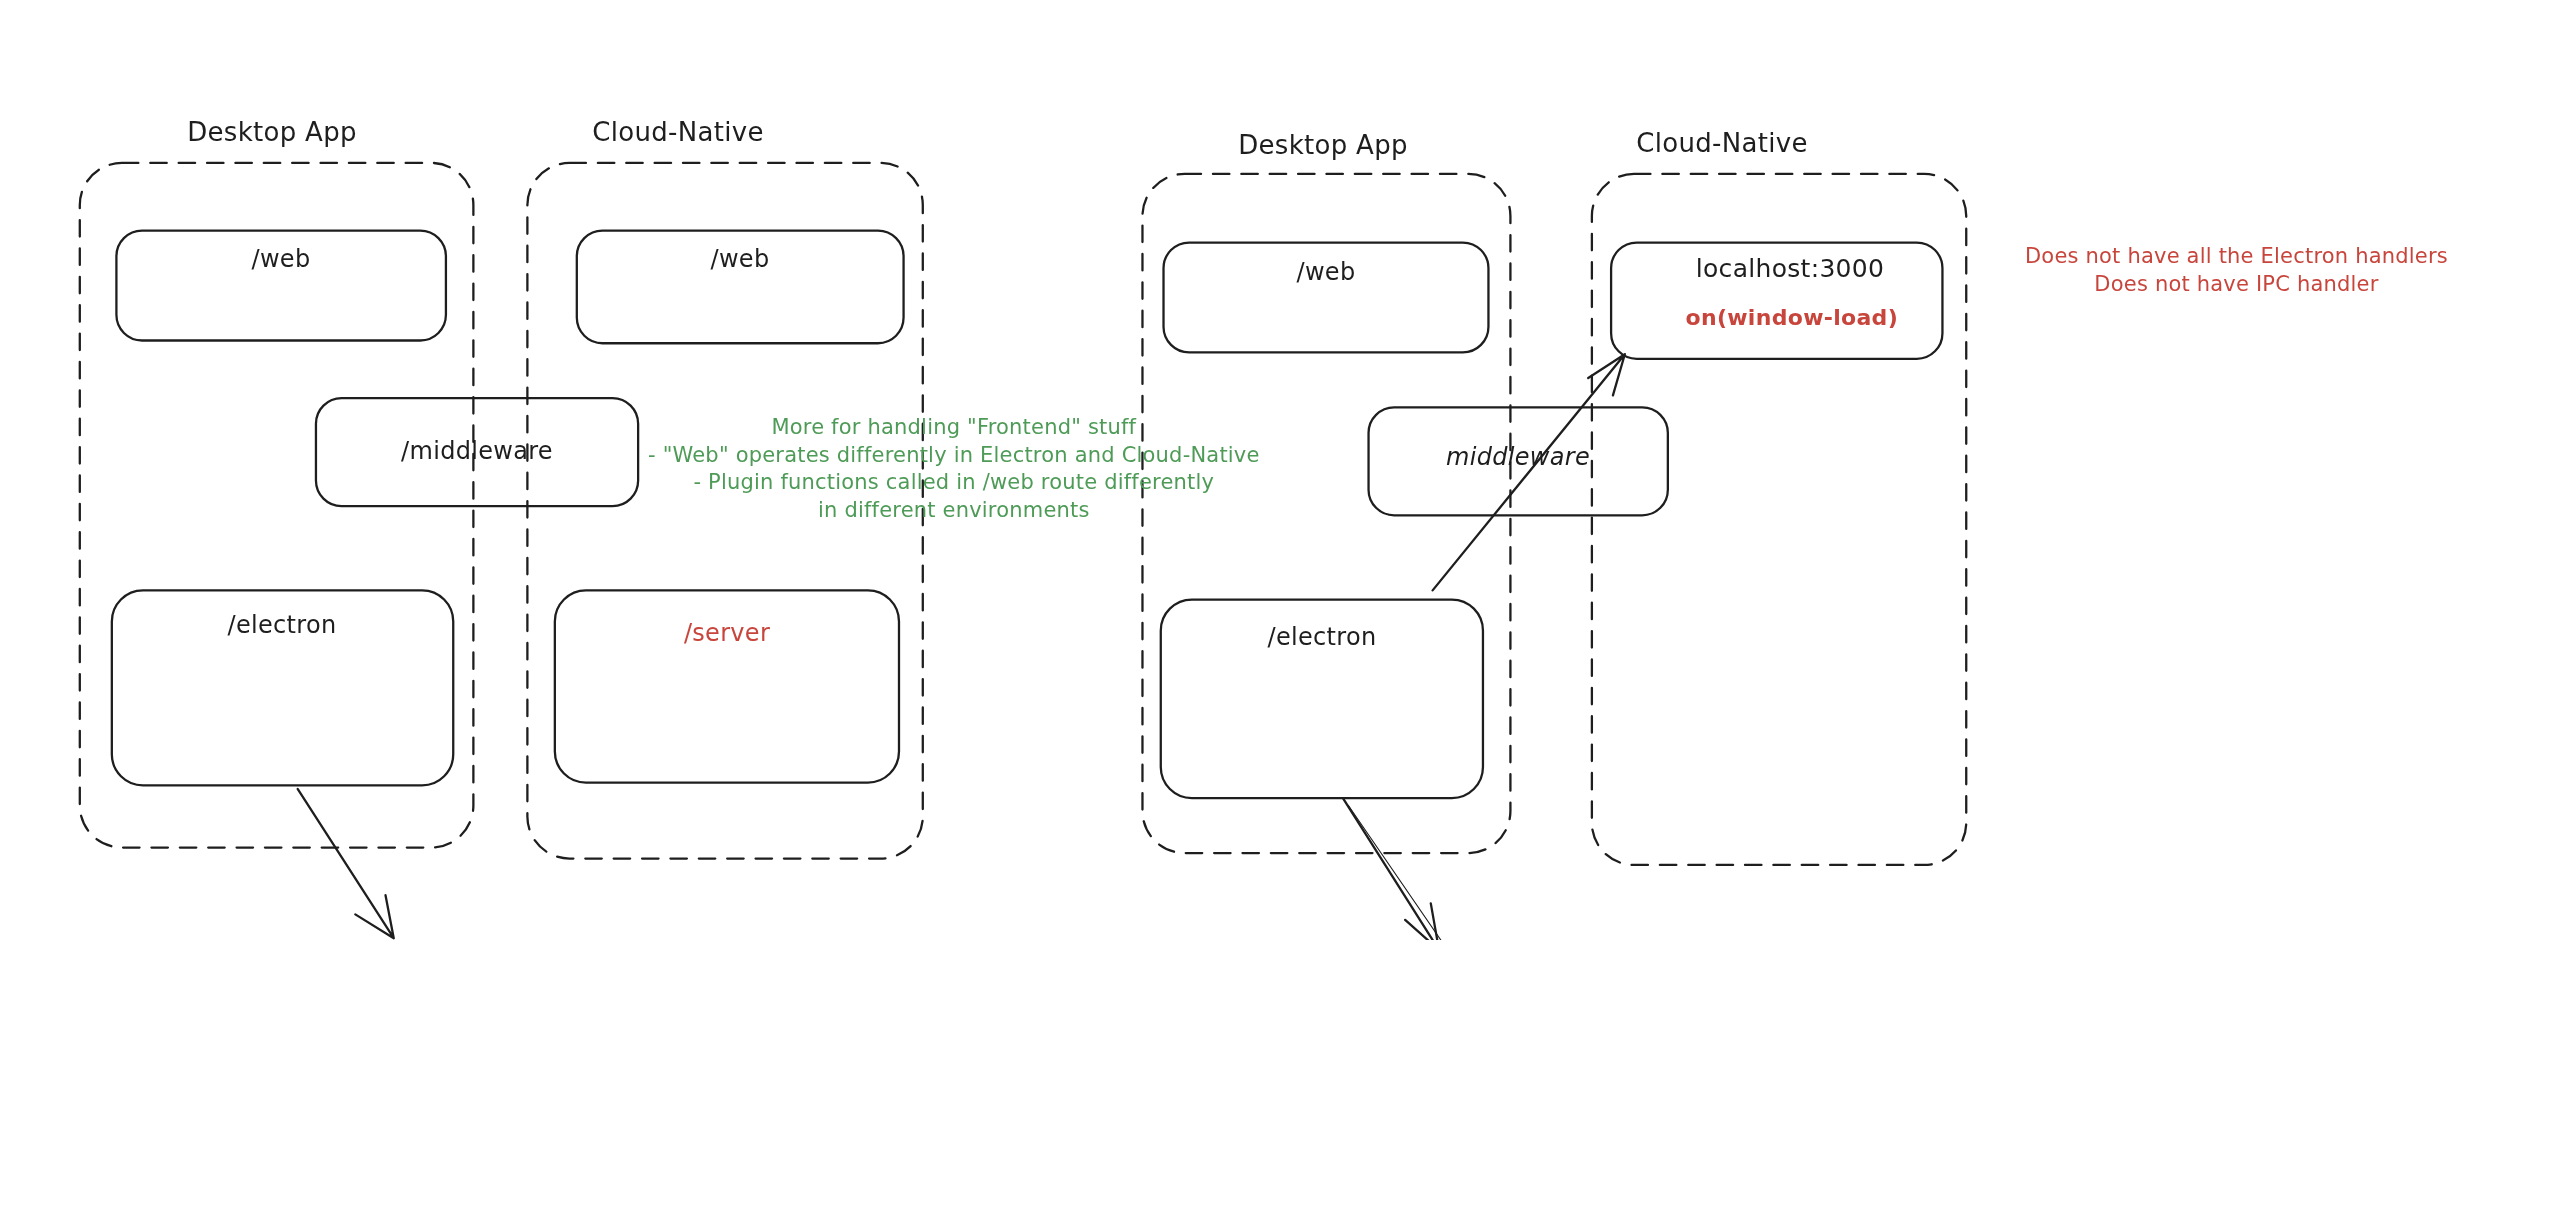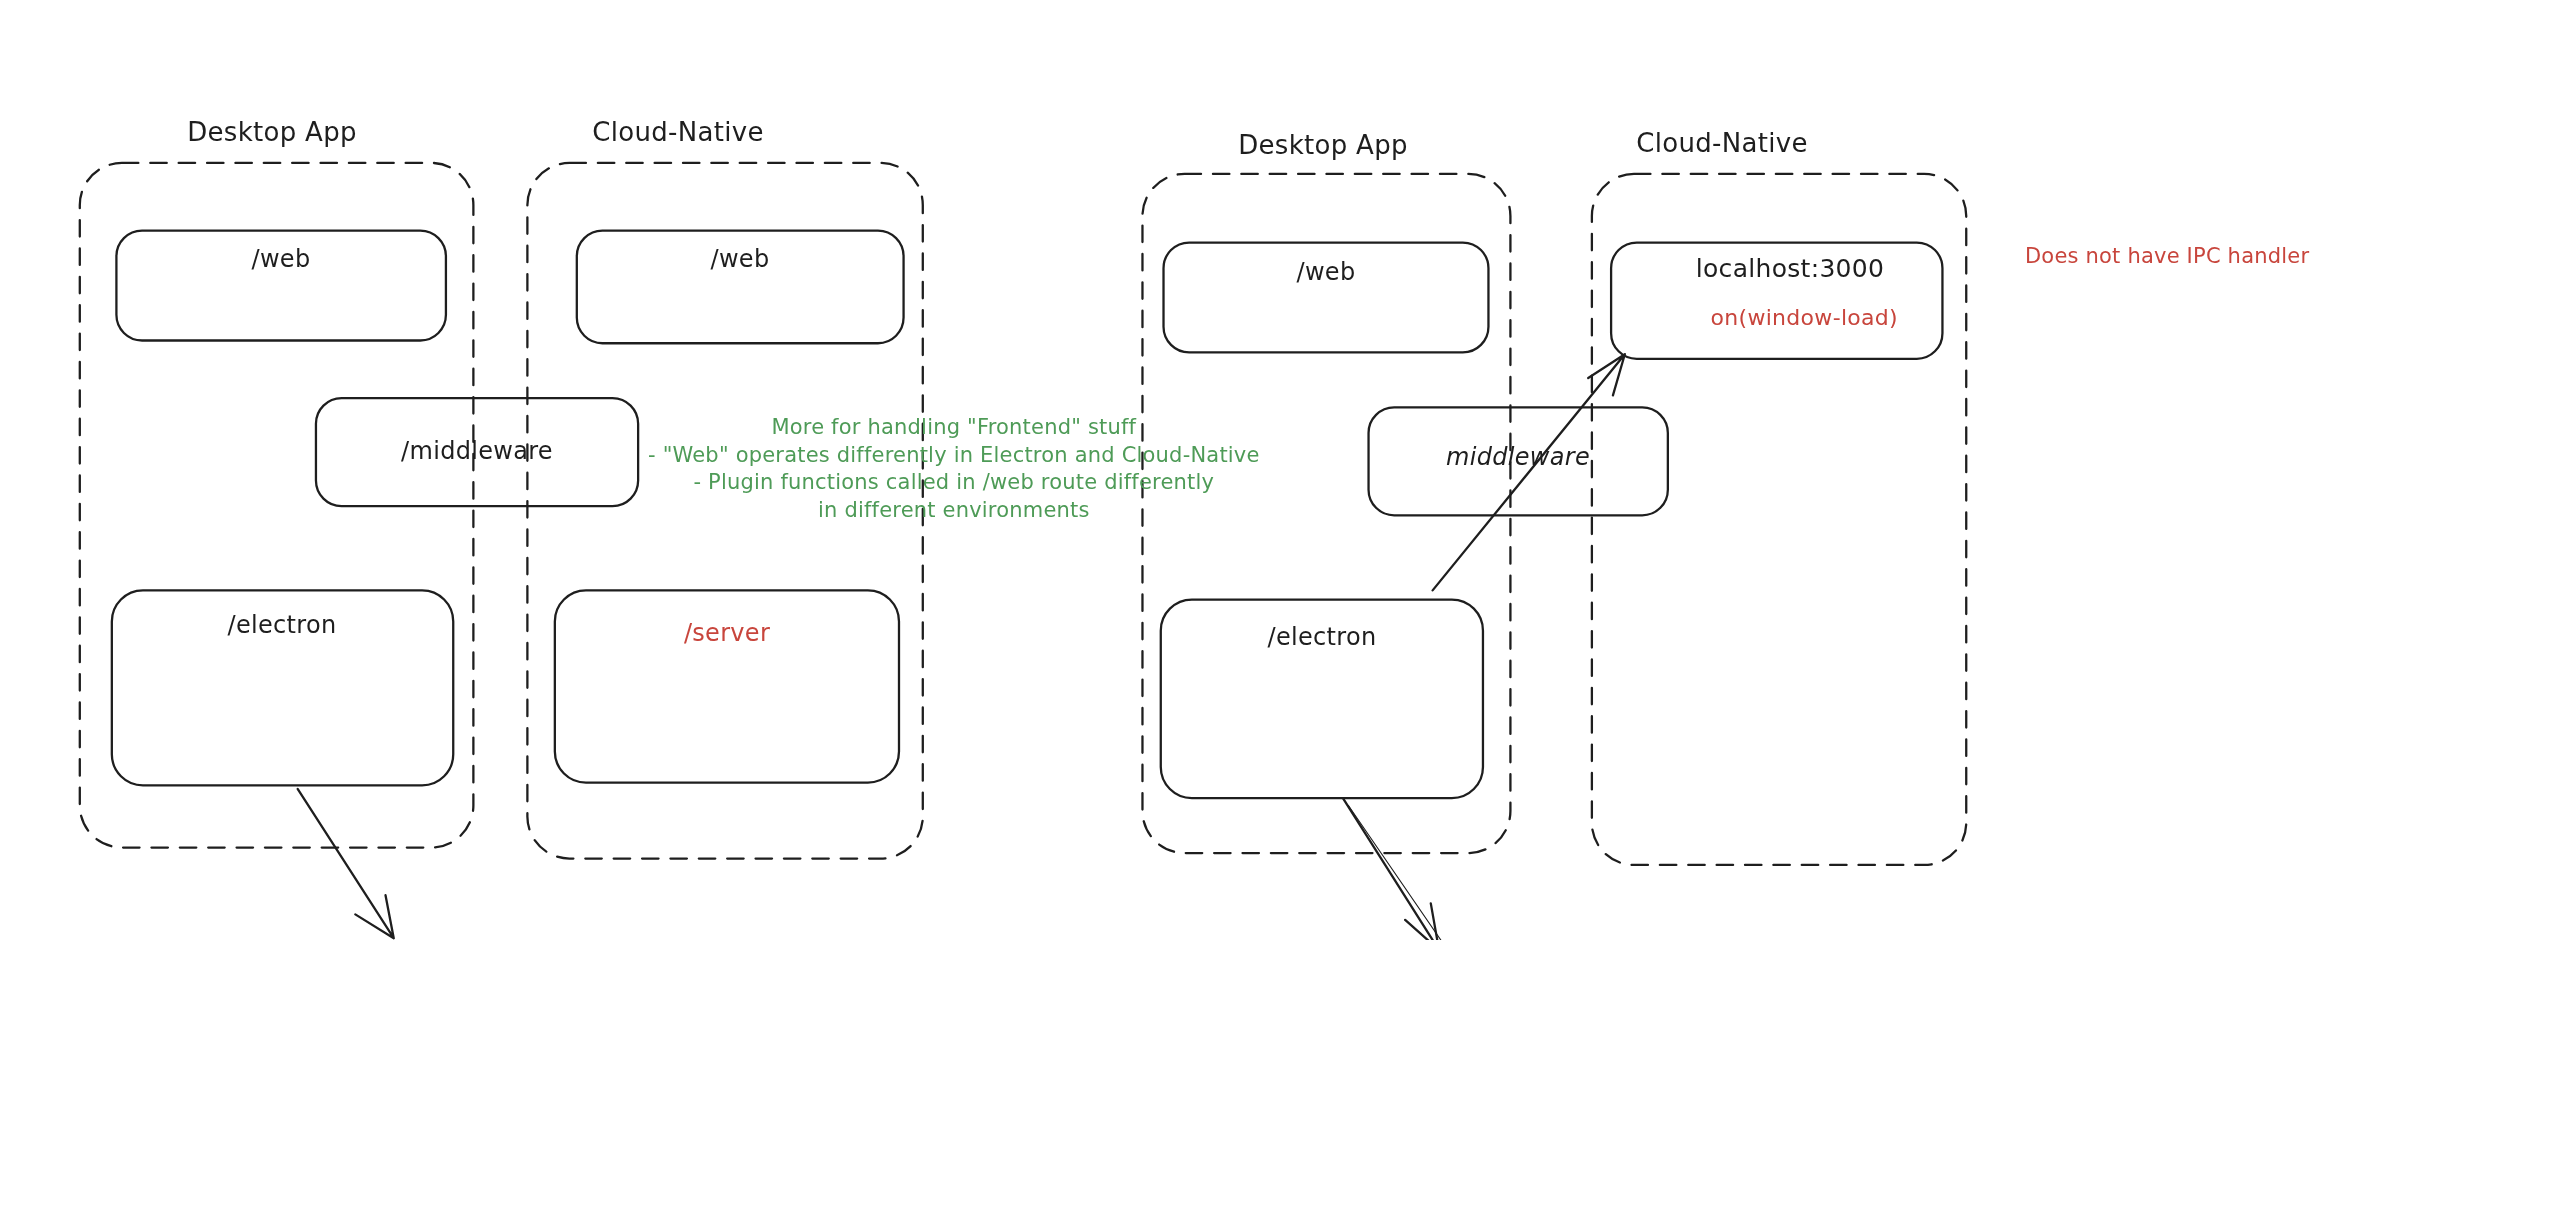--- a/index.html
+++ b/index.html
@@ -36,20 +36,21 @@
   .box-label {
     font-size: 24px;
     transform: translateX(-50%);
   }
   .label-red { color: #c8453c; }
   .label-host { font-size: 25px; }
   .win-load {
     font-size: 22px;
     color: #c8453c;
     transform: translateX(-100%);
+    font-weight: bold;
   }
   .note { position: absolute; }
   .note-line {
     white-space: nowrap;
     letter-spacing: 0.2px;
   }
   .note-green .note-line {
     color: #4e9b57;
     font-size: 21px;
     line-height: 27.5px;
@@ -111,17 +112,18 @@
   <div class="txt box-label" style="left:1533px; top:987px;">Plugins</div>
 
   <div class="note note-green" style="left:648px; top:414px;">
     <div class="note-line">More for handling "Frontend" stuff</div>
     <div class="note-line">- "Web" operates differently in Electron and Cloud-Native</div>
     <div class="note-line">- Plugin functions called in /web route differently</div>
     <div class="note-line">in different environments</div>
   </div>
 
   <div class="note note-red" style="left:2025px; top:242px;">
+    <div class="note-line">Does not have all the Electron handlers</div>
     <div class="note-line">Does not have IPC handler</div>
   </div>
 
 </div>
 
 
 </body></html>

